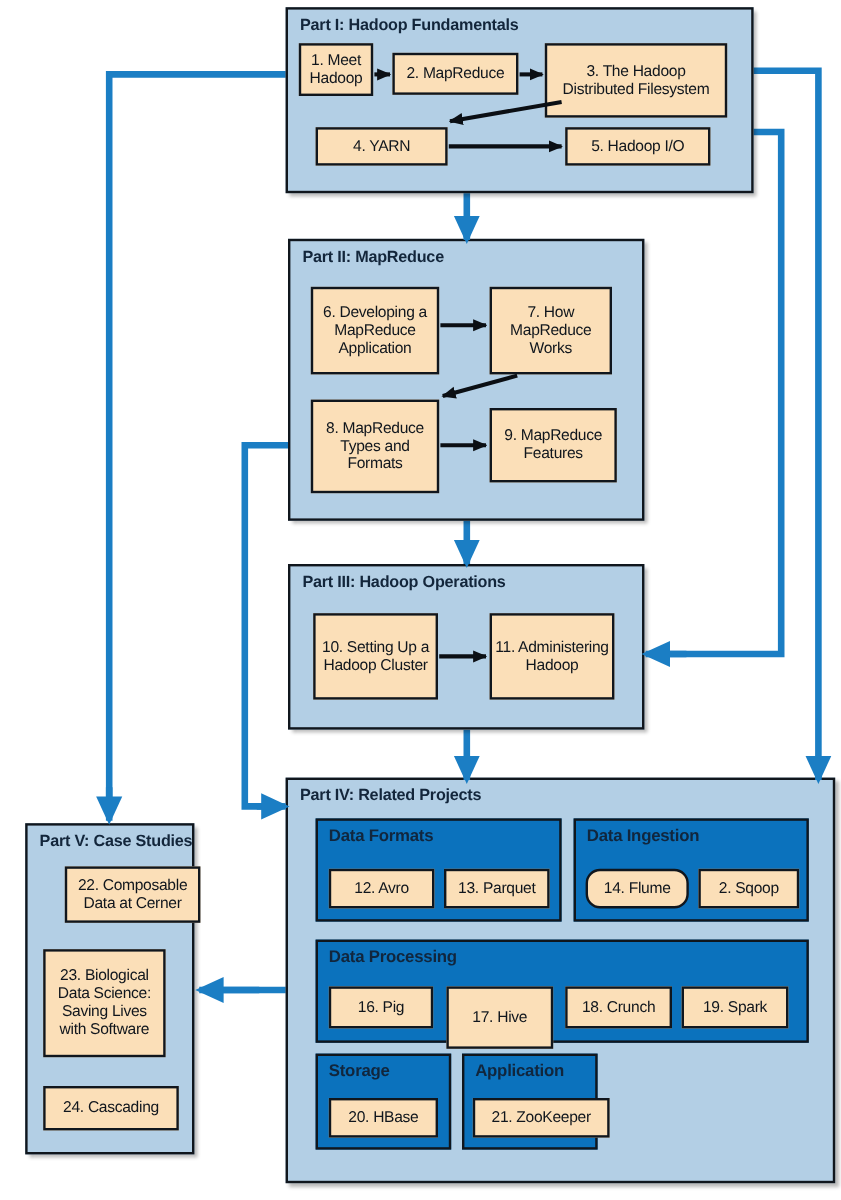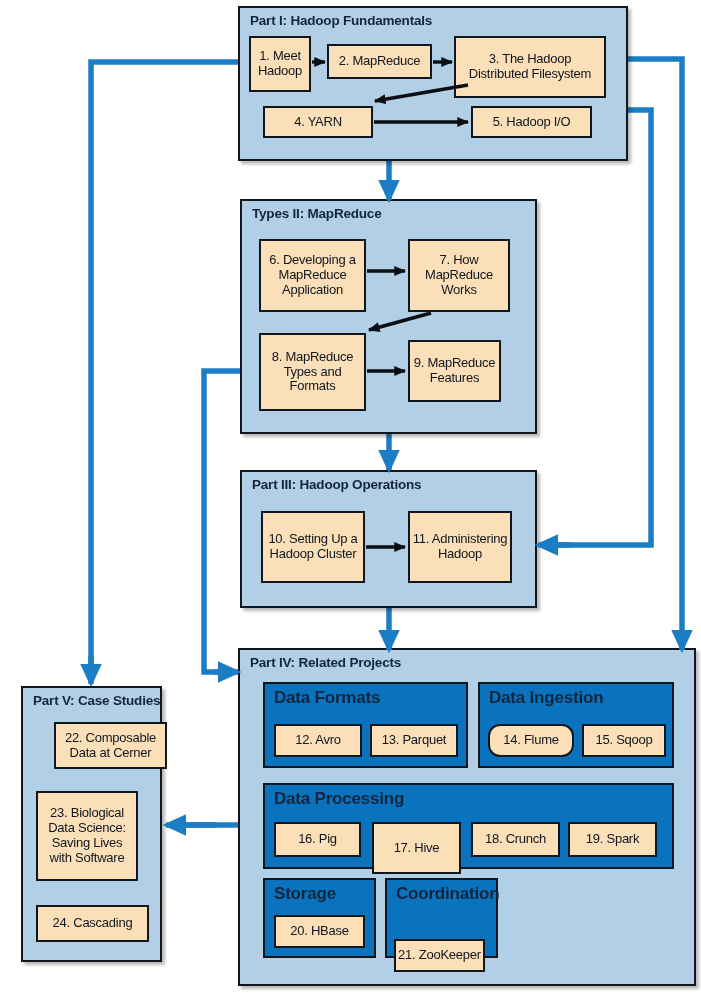--- a/index.html
+++ b/index.html
@@ -16,21 +16,21 @@
 
   
   .chap{position:absolute;background:#fbdfb8;border:2.5px solid #10161d;
         box-sizing:border-box;display:flex;align-items:center;justify-content:center;
         text-align:center;font-size:13px;line-height:1.14;color:#10161d;
         font-weight:500;letter-spacing:-.25px;padding:1px 2px;z-index:5;}
 
   
   .grp{position:absolute;background:#0b72bd;border:2.5px solid #10161d;
        box-sizing:border-box;z-index:4;}
-  .grp-title{position:absolute;left:9px;top:4px;font-size:17px;color:#11263d;
+  .grp-title{position:absolute;left:9px;top:4px;font-size:14px;color:#11263d;
              font-weight:600;letter-spacing:-.2px;white-space:nowrap;}
 
   
   #links{position:absolute;left:0;top:0;width:701px;height:1000px;z-index:2;
          pointer-events:none;}
   #links-top{position:absolute;left:0;top:0;width:701px;height:1000px;z-index:6;
          pointer-events:none;}
 </style>
 </head>
 <body>
@@ -63,33 +63,33 @@
 
       <path d="M 373 608 L 373 648"></path>
 
       <path d="M 228 825 L 158 825"></path>
     </g>
   </svg>
 
   <div class="part" id="p1" style="left:222px;top:6px;width:390px;height:155px;">
     <div class="part-title">Part I: Hadoop Fundamentals</div>
   </div>
-  <div class="chap" style="left:233px;top:36px;width:62px;height:56px;">1. Meet Hadoop</div>
+  <div class="chap" style="left:233px;top:36px;width:62px;height:44px;">1. Meet Hadoop</div>
   <div class="chap" style="left:311px;top:44px;width:105px;height:35px;">2. MapReduce</div>
   <div class="chap" style="left:438px;top:36px;width:152px;height:62px;">3. The Hadoop Distributed Filesystem</div>
   <div class="chap" style="left:247px;top:106px;width:110px;height:32px;">4. YARN</div>
   <div class="chap" style="left:455px;top:106px;width:121px;height:32px;">5. Hadoop I/O</div>
 
   <div class="part" id="p2" style="left:224px;top:199px;width:297px;height:235px;">
-    <div class="part-title">Types II: MapReduce</div>
+    <div class="part-title">Part II: MapReduce</div>
   </div>
   <div class="chap" style="left:243px;top:239px;width:107px;height:73px;">6. Developing a MapReduce Application</div>
   <div class="chap" style="left:392px;top:239px;width:102px;height:73px;">7. How MapReduce Works</div>
   <div class="chap" style="left:243px;top:333px;width:107px;height:78px;">8. MapReduce Types and Formats</div>
-  <div class="chap" style="left:392px;top:340px;width:93px;height:62px;">9. MapReduce Features</div>
+  <div class="chap" style="left:392px;top:340px;width:106px;height:62px;">9. MapReduce Features</div>
 
   <div class="part" id="p3" style="left:224px;top:470px;width:297px;height:138px;">
     <div class="part-title">Part III: Hadoop Operations</div>
   </div>
   <div class="chap" style="left:245px;top:511px;width:104px;height:72px;">10. Setting Up a Hadoop Cluster</div>
   <div class="chap" style="left:392px;top:511px;width:104px;height:72px;">11. Administering Hadoop</div>
 
   <div class="part" id="p4" style="left:222px;top:648px;width:458px;height:338px;">
     <div class="part-title">Part IV: Related Projects</div>
   </div>
@@ -97,39 +97,39 @@
   <div class="grp" style="left:247px;top:682px;width:205px;height:86px;">
     <div class="grp-title">Data Formats</div>
   </div>
   <div class="chap" style="left:258px;top:724px;width:88px;height:33px;">12. Avro</div>
   <div class="chap" style="left:354px;top:724px;width:88px;height:33px;">13. Parquet</div>
 
   <div class="grp" style="left:462px;top:682px;width:196px;height:86px;">
     <div class="grp-title">Data Ingestion</div>
   </div>
   <div class="chap" style="left:472px;top:724px;width:86px;height:33px;border-radius:12px;">14. Flume</div>
-  <div class="chap" style="left:566px;top:724px;width:84px;height:33px;">15. Sqoop</div>
+  <div class="chap" style="left:566px;top:724px;width:84px;height:33px;">2. Sqoop</div>
 
   <div class="grp" style="left:247px;top:783px;width:411px;height:86px;">
     <div class="grp-title">Data Processing</div>
   </div>
   <div class="chap" style="left:258px;top:822px;width:87px;height:35px;">16. Pig</div>
   <div class="chap" style="left:356px;top:822px;width:89px;height:52px;text-align:right;">17. Hive</div>
   <div class="chap" style="left:455px;top:822px;width:89px;height:35px;">18. Crunch</div>
   <div class="chap" style="left:552px;top:822px;width:89px;height:35px;">19. Spark</div>
 
   <div class="grp" style="left:247px;top:878px;width:113px;height:80px;">
     <div class="grp-title">Storage</div>
   </div>
   <div class="chap" style="left:258px;top:915px;width:91px;height:33px;">20. HBase</div>
 
   <div class="grp" style="left:369px;top:878px;width:113px;height:80px;">
-    <div class="grp-title">Coordination</div>
+    <div class="grp-title">Application</div>
   </div>
-  <div class="chap" style="left:378px;top:915px;width:91px;height:33px;margin-top:24px;">21. ZooKeeper</div>
+  <div class="chap" style="left:378px;top:915px;width:114px;height:33px;">21. ZooKeeper</div>
 
   <div class="part" id="p5" style="left:5px;top:686px;width:141px;height:276px;">
     <div class="part-title">Part V: Case Studies</div>
   </div>
   <div class="chap" style="left:20px;top:722px;width:113px;height:47px;margin-left:18px;">22. Composable Data at Cerner</div>
   <div class="chap" style="left:20px;top:791px;width:102px;height:90px;">23. Biological Data Science: Saving Lives with Software</div>
   <div class="chap" style="left:20px;top:905px;width:113px;height:37px;">24. Cascading</div>
 
   <svg id="links-top" viewBox="0 0 701 1000" xmlns="http://www.w3.org/2000/svg">
     <g stroke="#1b7ec4" stroke-width="5.5" fill="none" marker-end="url(#bluearrow)">

